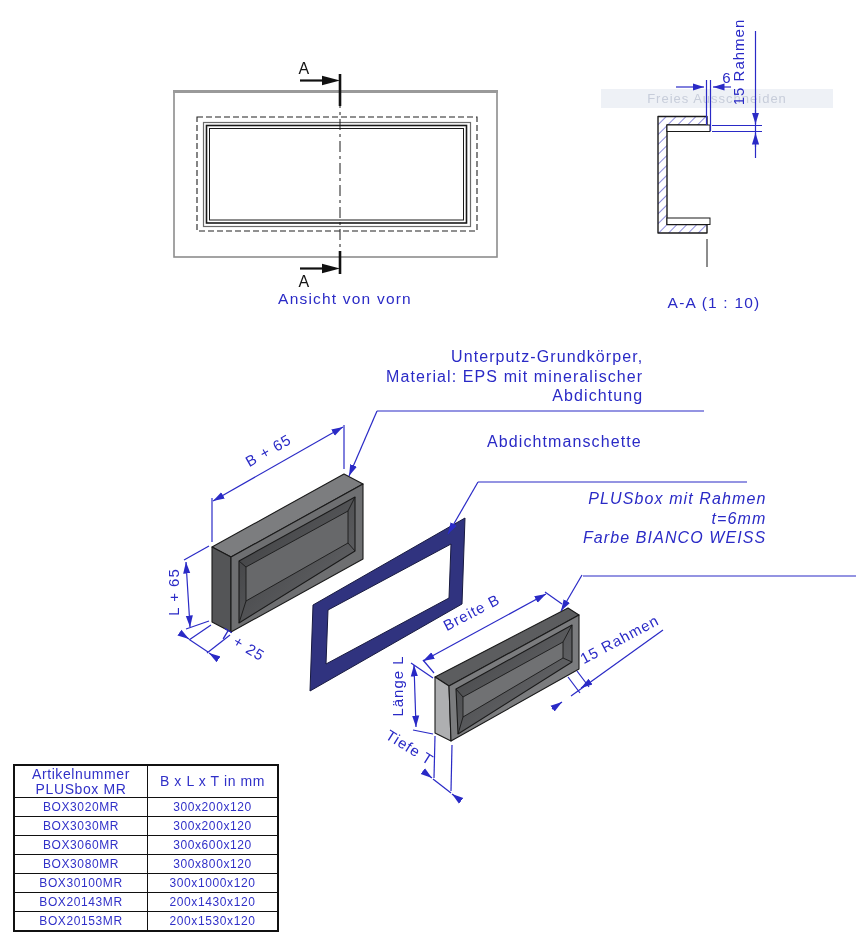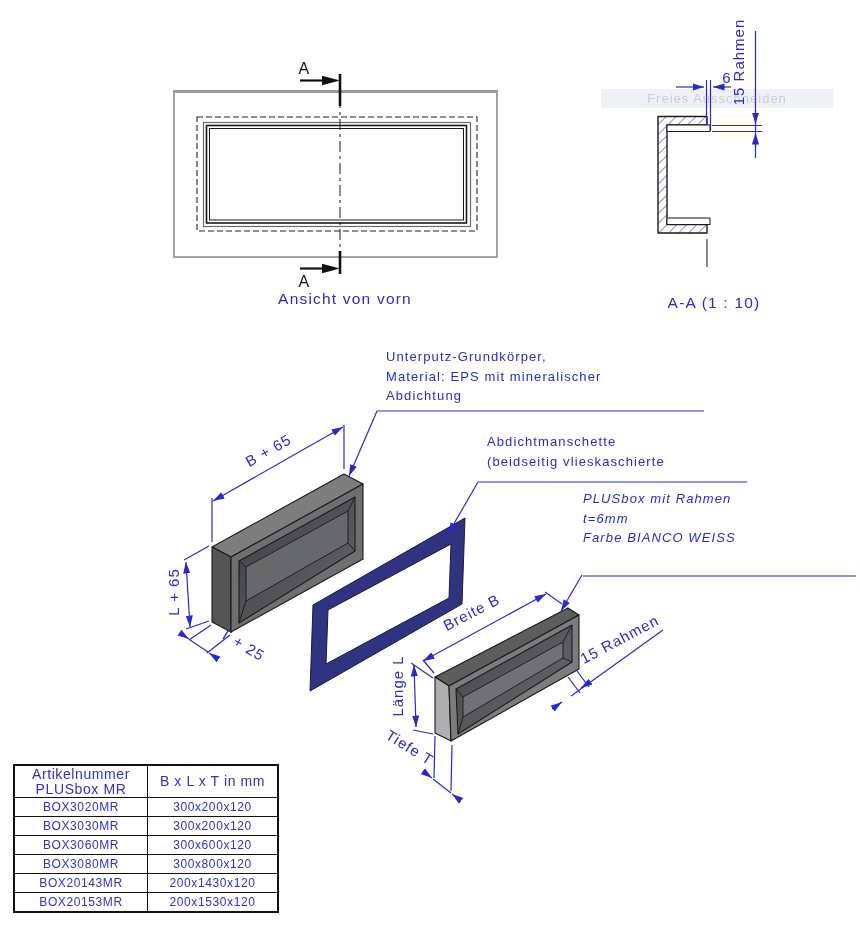--- a/index.html
+++ b/index.html
@@ -1,20 +1,20 @@
 <!DOCTYPE html>
 <html><head>
 <meta charset="utf-8">
 <style>
   html,body{margin:0;padding:0;background:#fff;}
   #stage{position:relative;width:860px;height:945px;background:#ffffff;overflow:hidden;
          font-family:"Liberation Sans",sans-serif;}
   #draw{position:absolute;left:0;top:0;}
-  .ann{position:absolute;color:#2a2ac6;font-size:13px;line-height:19.5px;
-       letter-spacing:1.1px;white-space:nowrap;}
+  .ann{position:absolute;color:#2a2ac6;font-size:16px;line-height:19.5px;
+       letter-spacing:1.1px;white-space:nowrap;text-align:right;}
   .ann div{white-space:nowrap;}
   svg text{font-family:"Liberation Sans",sans-serif;}
   .dimtxt{fill:#2a2ac6;font-size:15px;letter-spacing:1px;}
   .captxt{fill:#2a2ac6;font-size:15.5px;letter-spacing:1.2px;}
   .atxt{fill:#141414;font-size:16px;letter-spacing:.5px;}
   .wm{fill:#c7cdda;font-size:13px;letter-spacing:1px;}
   .bl{stroke:#2a2ac6;stroke-width:1.2;fill:none;}
   
   #spec{position:absolute;left:13px;top:764px;border-collapse:collapse;table-layout:fixed;border-radius:22px;}
   #spec td{border:1.6px solid #111;color:#3030c8;text-align:center;vertical-align:middle;
@@ -184,21 +184,20 @@
   </g>
 </svg>
 
 <div class="ann" style="left:386px;top:347px;">
   <div>Unterputz-Grundkörper,</div>
   <div>Material: EPS mit mineralischer</div>
   <div>Abdichtung</div>
 </div>
 <div class="ann" style="left:487px;top:421px;margin-top:11px;">
   <div>Abdichtmanschette</div>
-  <div>(beidseitig vlieskaschierte</div>
 </div>
 <div class="ann" style="left:583px;top:489px;font-style:italic;">
   <div>PLUSbox mit Rahmen</div>
   <div>t=6mm</div>
   <div>Farbe BIANCO WEISS</div>
 </div>
 
 <table id="spec">
   <tbody>
   <tr class="hdr">
@@ -218,20 +217,24 @@
   </tr>
   <tr>
     <td class="c1">BOX3060MR</td>
     <td class="c2">300x600x120</td>
   </tr>
   <tr>
     <td class="c1">BOX3080MR</td>
     <td class="c2">300x800x120</td>
   </tr>
   <tr>
+    <td class="c1">BOX30100MR</td>
+    <td class="c2">300x1000x120</td>
+  </tr>
+  <tr>
     <td class="c1">BOX20143MR</td>
     <td class="c2">200x1430x120</td>
   </tr>
   <tr>
     <td class="c1">BOX20153MR</td>
     <td class="c2">200x1530x120</td>
   </tr>
   </tbody>
 </table>
 

